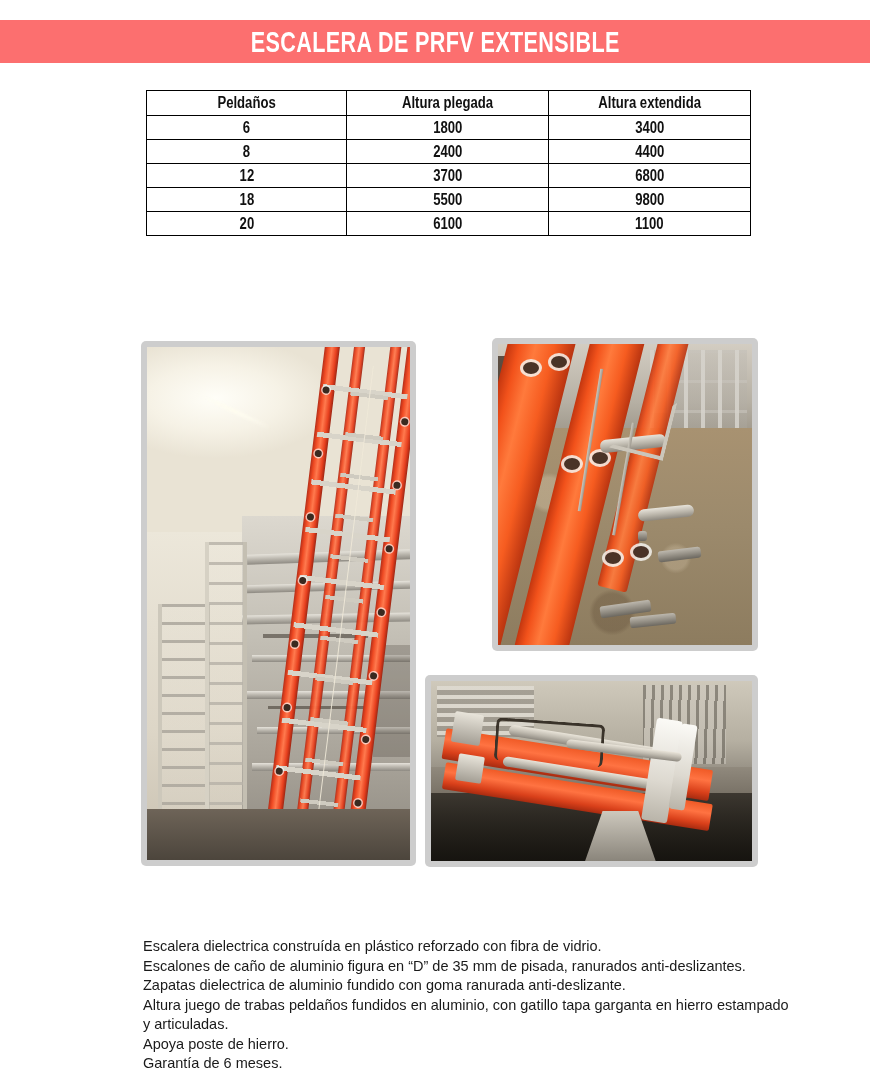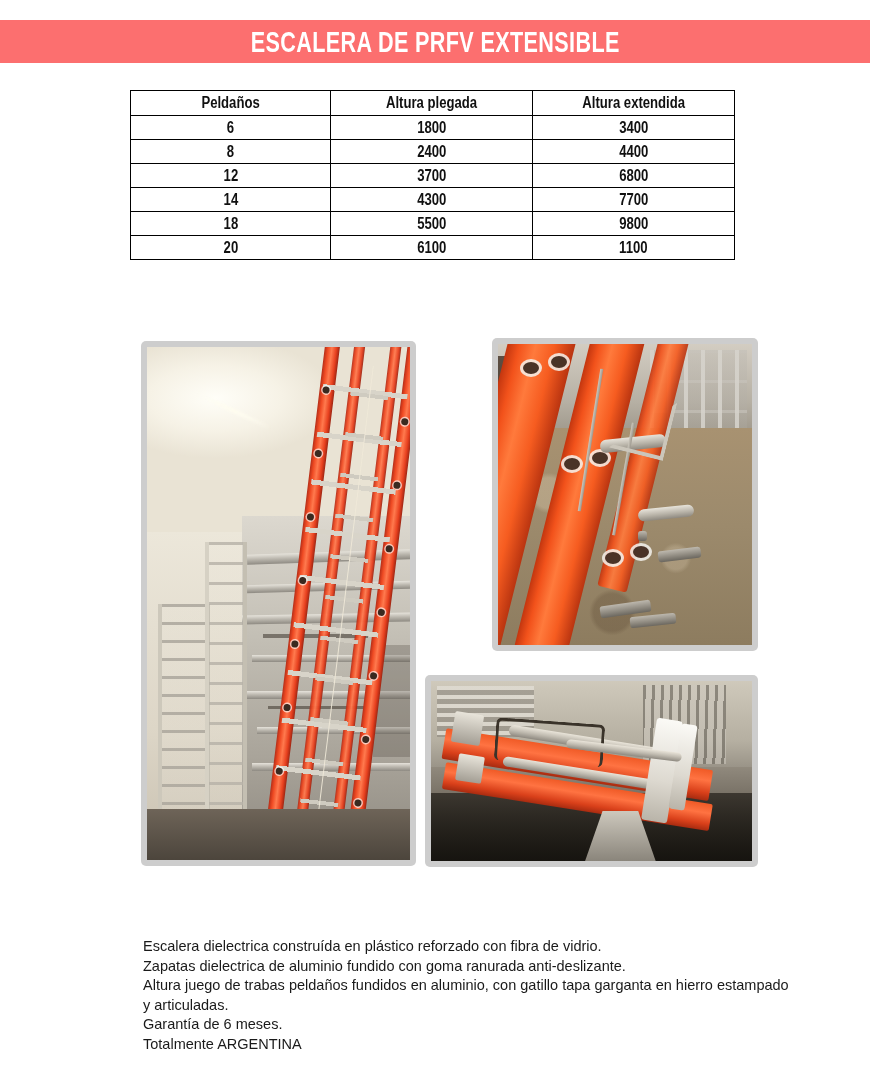--- a/index.html
+++ b/index.html
@@ -33,21 +33,21 @@
     letter-spacing: 0.5px;
     transform: scaleX(0.72);
     transform-origin: center center;
     white-space: nowrap;
     line-height: 1;
   }
 
   
   .spec-table {
     position: absolute;
-    left: 130px; top: 90px;
+    left: 146px; top: 90px;
     width: 604px;
     border-collapse: collapse;
     table-layout: fixed;
     padding-left: 9px;
   }
   .spec-table td, .spec-table th {
     border: 1px solid #000000;
     text-align: center;
     vertical-align: middle;
     color: #111111;
@@ -361,25 +361,20 @@
       <td><span class="td-inner">8</span></td>
       <td><span class="td-inner">2400</span></td>
       <td><span class="td-inner">4400</span></td>
     </tr>
     <tr>
       <td><span class="td-inner">12</span></td>
       <td><span class="td-inner">3700</span></td>
       <td><span class="td-inner">6800</span></td>
     </tr>
     <tr>
-      <td><span class="td-inner">14</span></td>
-      <td><span class="td-inner">4300</span></td>
-      <td><span class="td-inner">7700</span></td>
-    </tr>
-    <tr>
       <td><span class="td-inner">18</span></td>
       <td><span class="td-inner">5500</span></td>
       <td><span class="td-inner">9800</span></td>
     </tr>
     <tr>
       <td><span class="td-inner">20</span></td>
       <td><span class="td-inner">6100</span></td>
       <td><span class="td-inner">1100</span></td>
     </tr>
   </tbody>
@@ -487,18 +482,20 @@
     <div class="p3-hook" style="left:20%; top:22%; width:34%; height:24%; border-bottom:none; transform:rotate(4deg);"></div>
     <div class="p3-white" style="left:68%; top:21%; width:8%; height:57%; transform:rotate(9deg);"></div>
     <div class="p3-white" style="left:76%; top:24%; width:5%; height:48%; transform:rotate(9deg);"></div>
     <div class="p3-tube" style="left:42%; top:36%; width:36%; height:9px; transform:rotate(7deg);"></div>
     <div class="p3-stand" style="left:48%; bottom:0; width:22%; height:28%; clip-path:polygon(25% 0, 75% 0, 100% 100%, 0 100%);"></div>
   </div>
 </div>
 
 <div class="description">
   <p>Escalera dielectrica construída en plástico reforzado con fibra de vidrio.</p>
+  <p>Escalones de caño de aluminio figura en “D” de 35 mm de pisada, ranurados anti-deslizantes.</p>
   <p>Zapatas dielectrica de aluminio fundido con goma ranurada anti-deslizante.</p>
   <p>Altura juego de trabas peldaños fundidos en aluminio, con gatillo tapa garganta en hierro estampado</p>
   <p>y articuladas.</p>
+  <p>Apoya poste de hierro.</p>
   <p>Garantía de 6 meses.</p>
   <p>Totalmente ARGENTINA</p>
 </div>
 
 </body></html>

